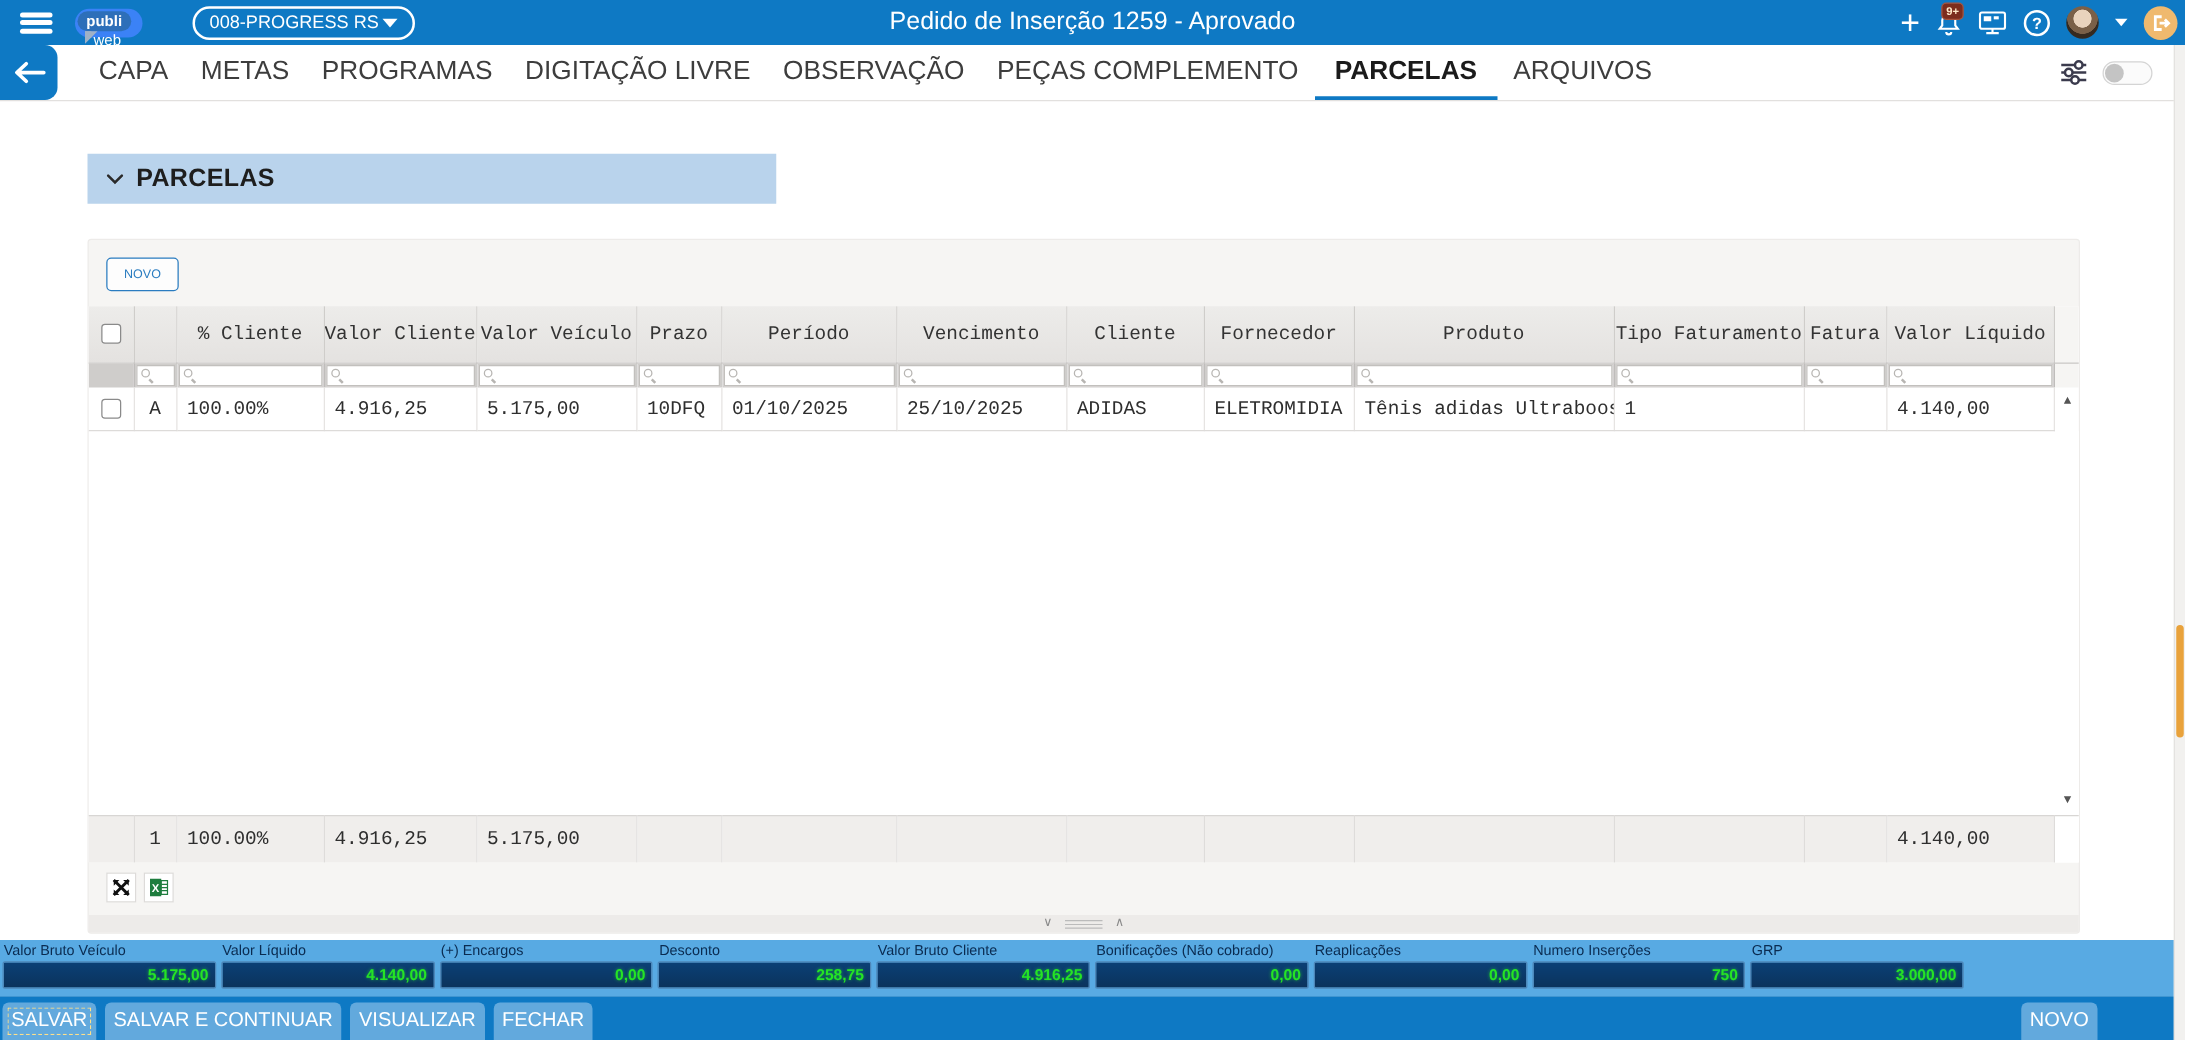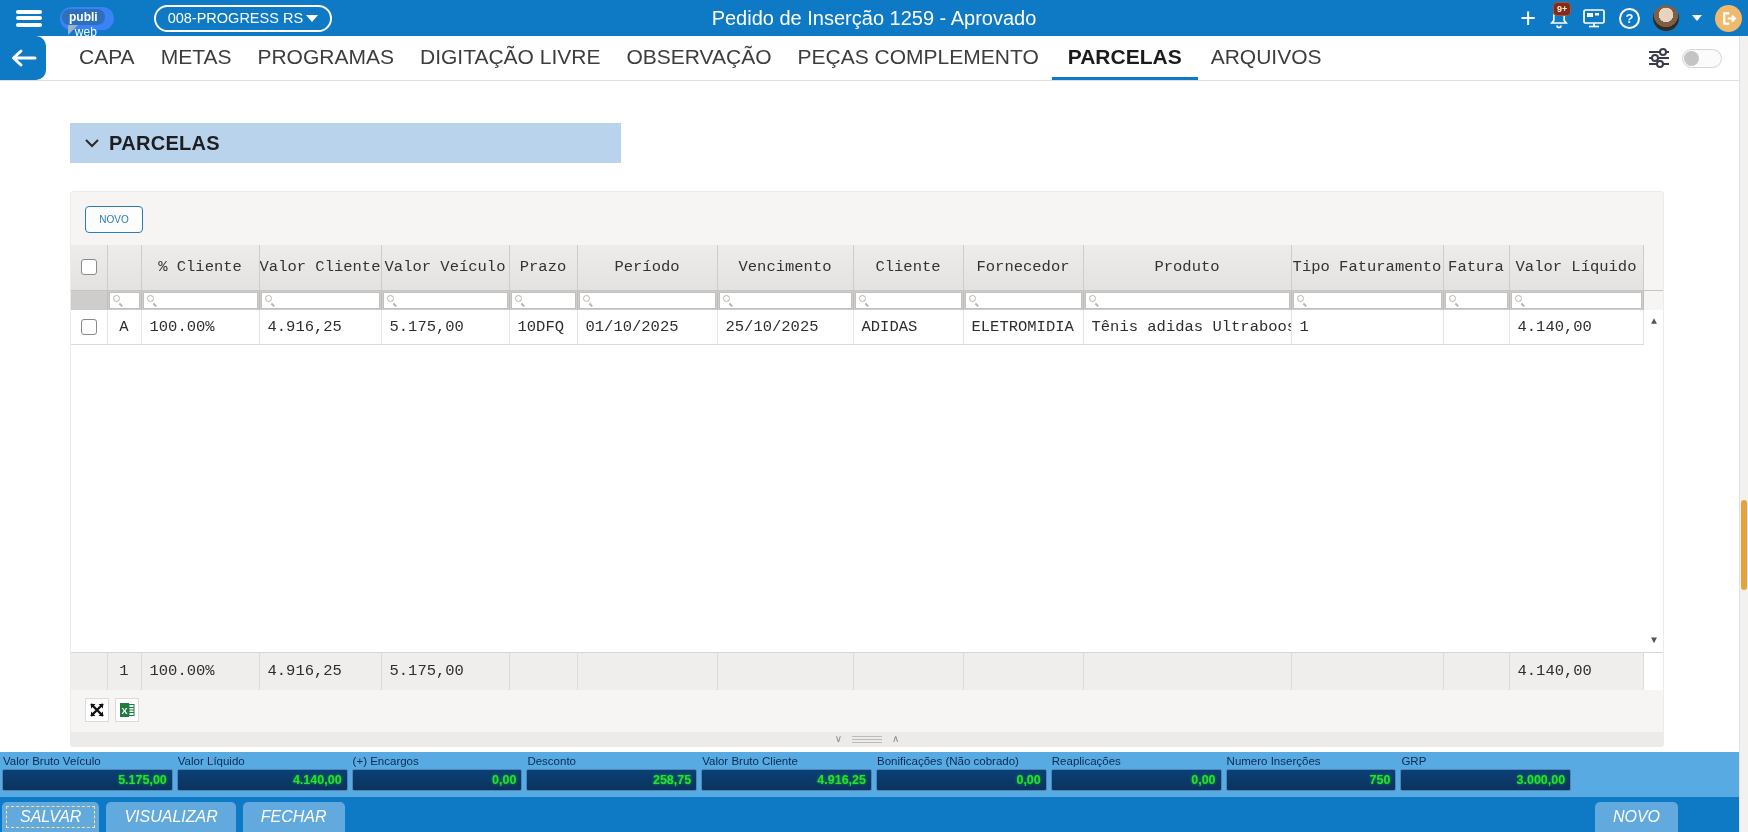--- a/index.html
+++ b/index.html
@@ -73,21 +73,21 @@
   .collapse-strip span { cursor:pointer; line-height:10px; }
 
   
   .totals { margin-top:5px; height:45px; background:#58aae3; display:flex; padding-top:2px; }
   .tot-col { width:174.8px; flex:none; display:flex; flex-direction:column; }
   .tot-label { font-size:11.5px; color:#0a2b50; padding:1px 0 2px 3px; white-space:nowrap; overflow:hidden; }
   .tot-box { margin:0 2px; height:22px; background:linear-gradient(#0b4076,#0b335c); border:1px solid #4d86b8; border-radius:2px; color:#25e425; font-size:12.5px; font-weight:bold; text-align:right; line-height:20px; padding-right:5px; text-shadow:0 0 3px rgba(40,255,40,.55); }
 
   
   .footer { height:35px; background:#0e79c4; display:flex; align-items:flex-end; gap:7px; padding-left:2px; position:relative; }
-  .fbtn { height:30px; background:#62a9dd; border:none; border-radius:5px 5px 0 0; color:#fff; font-size:16px; font-family:inherit; padding:0 18px; cursor:pointer; white-space:nowrap;font-style:italic; }
+  .fbtn { height:30px; background:#62a9dd; border:none; border-radius:5px 5px 0 0; color:#fff; font-size:16px; font-family:inherit; padding:0 7px; cursor:pointer; white-space:nowrap; }
   .fbtn.focused { outline:1.5px dashed #ffe08a; outline-offset:-5px; }
   .fbtn.ajuda { position:absolute; right:70px; bottom:0; }
 
   
   .page-scrollbar { position:absolute; right:0; top:36px; bottom:0; width:9px; background:#f2f1ef; border-left:1px solid #e4e2e0; }
   .page-scrollbar .thumb { position:absolute; left:1px; right:1px; top:464px; height:90px; background:#e9a23b; border-radius:4px; cursor:pointer; }
 
   svg { display:block; }
 </style>
 </head>
@@ -390,20 +390,21 @@
     <div class="tot-box">750</div>
   </div>
   <div class="tot-col">
     <div class="tot-label">GRP</div>
     <div class="tot-box">3.000,00</div>
   </div>
 </div>
 
 <div class="footer">
   <button class="fbtn focused">SALVAR</button>
+  <button class="fbtn">SALVAR E CONTINUAR</button>
   <button class="fbtn">VISUALIZAR</button>
   <button class="fbtn">FECHAR</button>
   <button class="fbtn ajuda">NOVO</button>
 </div>
 
 <div class="page-scrollbar">
   <div class="thumb"></div>
 </div>
 
 </body></html>

